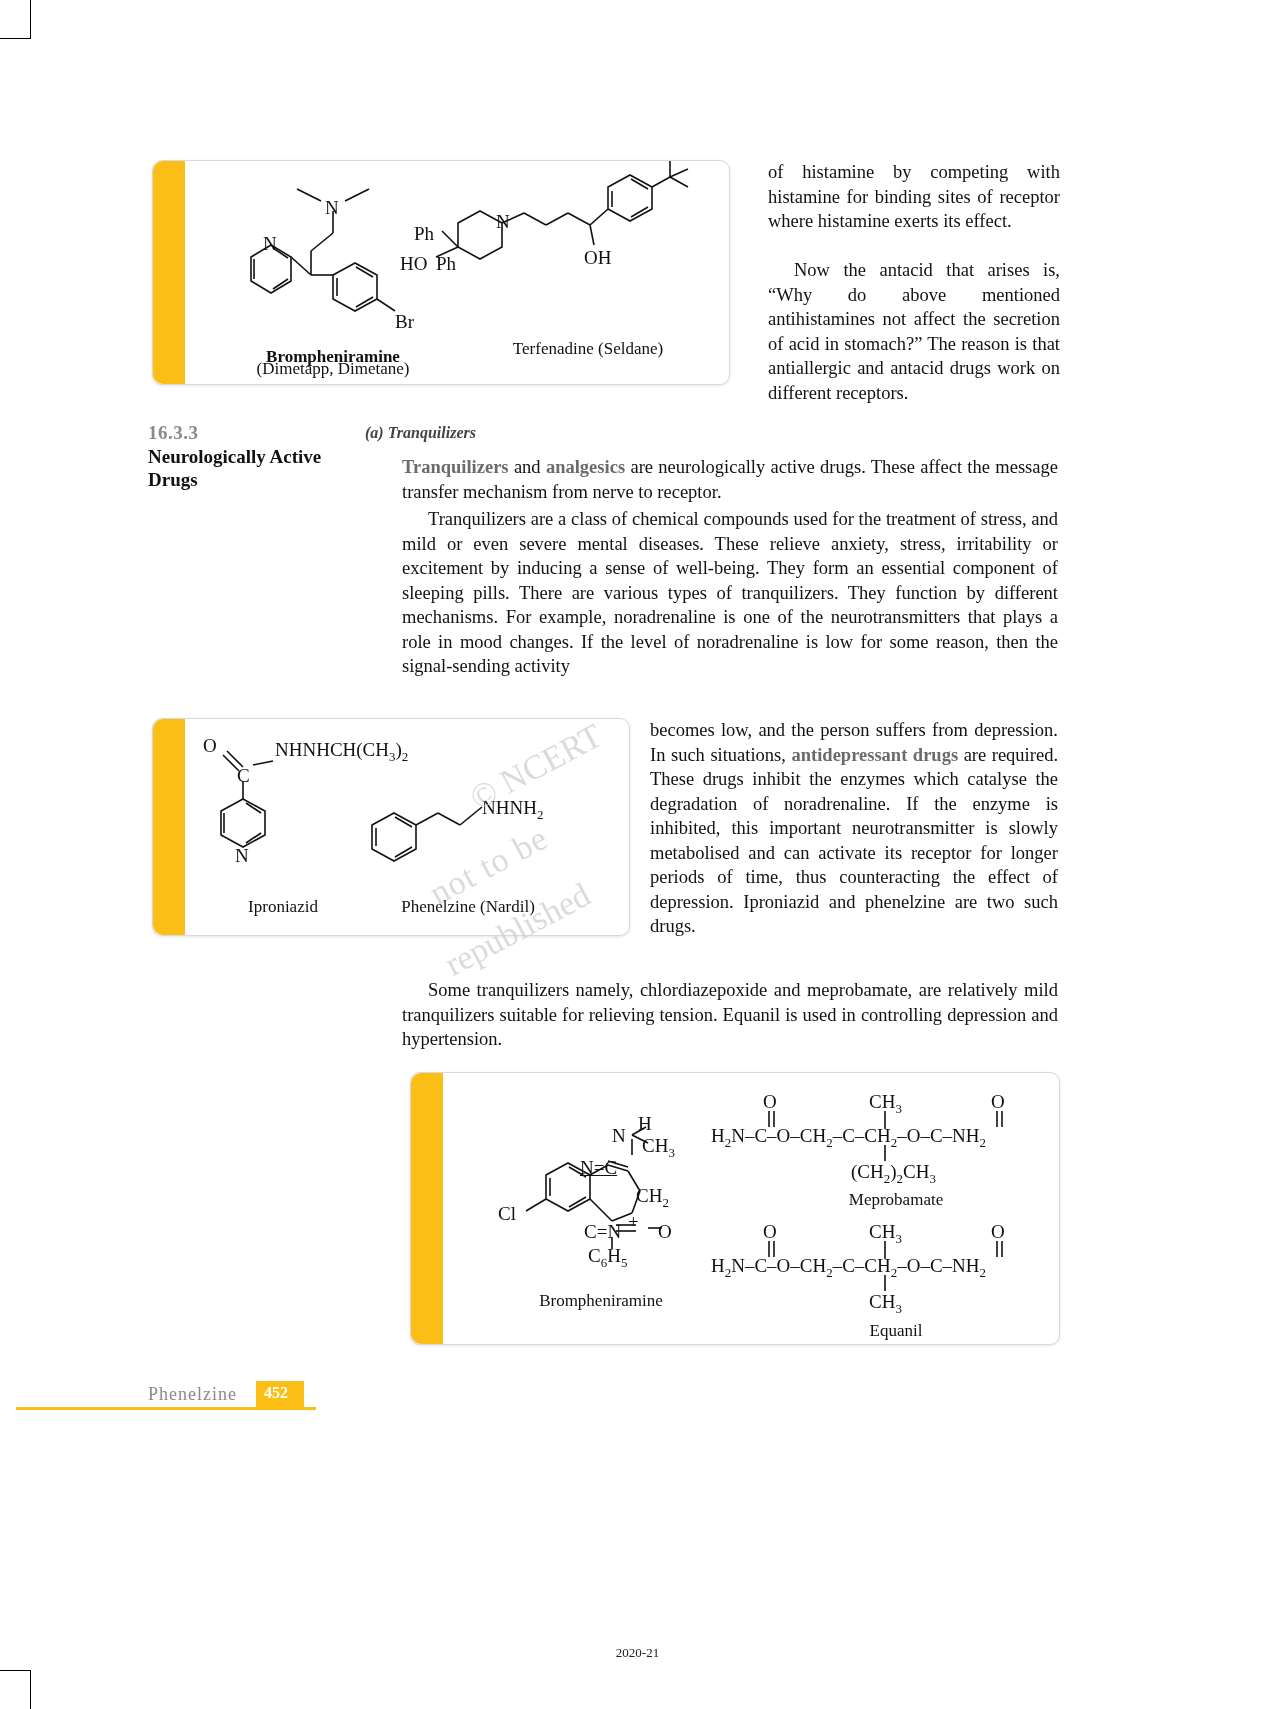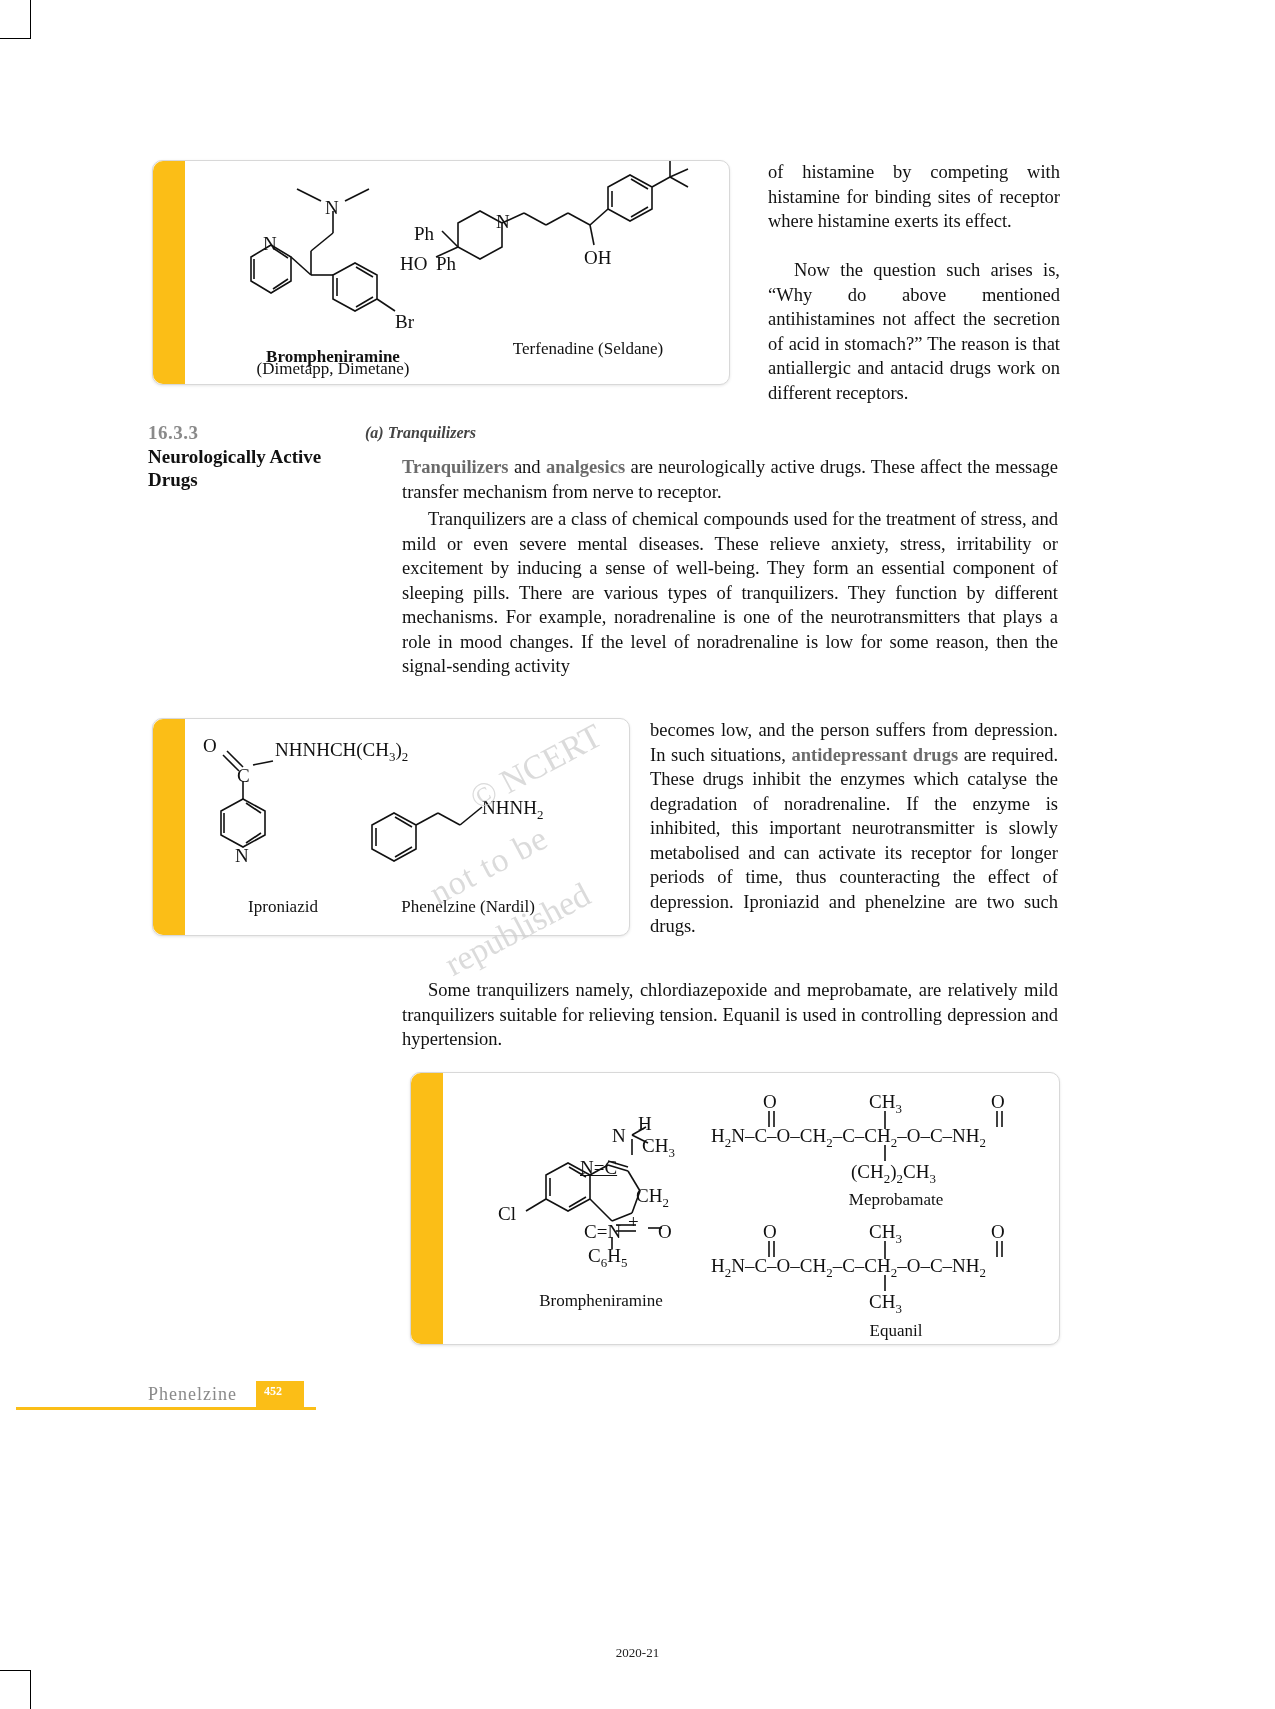--- a/index.html
+++ b/index.html
@@ -125,21 +125,21 @@
     top: 1381px;
     width: 48px;
     height: 26px;
     background: #FBBE17;
   }
   .footer-pageno {
     position: absolute;
     left: 264px;
     top: 1384px;
     font-family: "Liberation Serif", serif;
-    font-size: 12px;
+    font-size: 16px;
     font-weight: bold;
     color: #ffffff;
   }
   .footer-year {
     position: absolute;
     left: 0; right: 0;
     top: 1645px;
     text-align: center;
     font-family: "Liberation Serif", serif;
     font-size: 13px;
@@ -253,21 +253,21 @@
     <div class="lbl" style="left:88px; top:50px;">N</div>
     <div class="lbl" style="left:176px; top:86px;">OH</div>
   </div>
 
   <div class="fig-caption" style="left:60px; top:186px; width:240px;font-weight:bold;">Brompheniramine</div>
   <div class="fig-caption" style="left:60px; top:198px; width:240px;">(Dimetapp, Dimetane)</div>
   <div class="fig-caption" style="left:310px; top:178px; width:250px;">Terfenadine (Seldane)</div>
 </div>
 
 <div class="para" style="left:768px; top:160px; width:292px;">of histamine by competing with histamine for binding sites of receptor where histamine exerts its effect.</div>
-<div class="para indent" style="left:768px; top:258px; width:292px;">Now the question such arises is, “Why do above mentioned antihistamines not affect the secretion of acid in stomach?” The reason is that antiallergic and antacid drugs work on different receptors.</div>
+<div class="para indent" style="left:768px; top:258px; width:292px;">Now the antacid that arises is, “Why do above mentioned antihistamines not affect the secretion of acid in stomach?” The reason is that antiallergic and antacid drugs work on different receptors.</div>
 
 <div class="sec-num">16.3.3</div>
 <div class="sec-title">Neurologically Active Drugs</div>
 <div class="sub-head">(a) Tranquilizers</div>
 
 <div class="para" style="left:402px; top:455px; width:656px;">
   <span class="bold-gray">Tranquilizers</span><span> and </span><span class="bold-gray">analgesics</span><span> are neurologically active drugs. These affect the message transfer mechanism from nerve to receptor.</span>
 </div>
 
 <div class="para indent" style="left:402px; top:507px; width:656px;">Tranquilizers are a class of chemical compounds used for the treatment of stress, and mild or even severe mental diseases.  These relieve anxiety, stress, irritability or excitement by inducing a sense of well-being. They form an essential component of sleeping pills. There are various types of tranquilizers. They function by different mechanisms. For example, noradrenaline is one of the neurotransmitters that plays a role in mood changes. If the level of noradrenaline is low for some reason, then the signal-sending activity</div>

